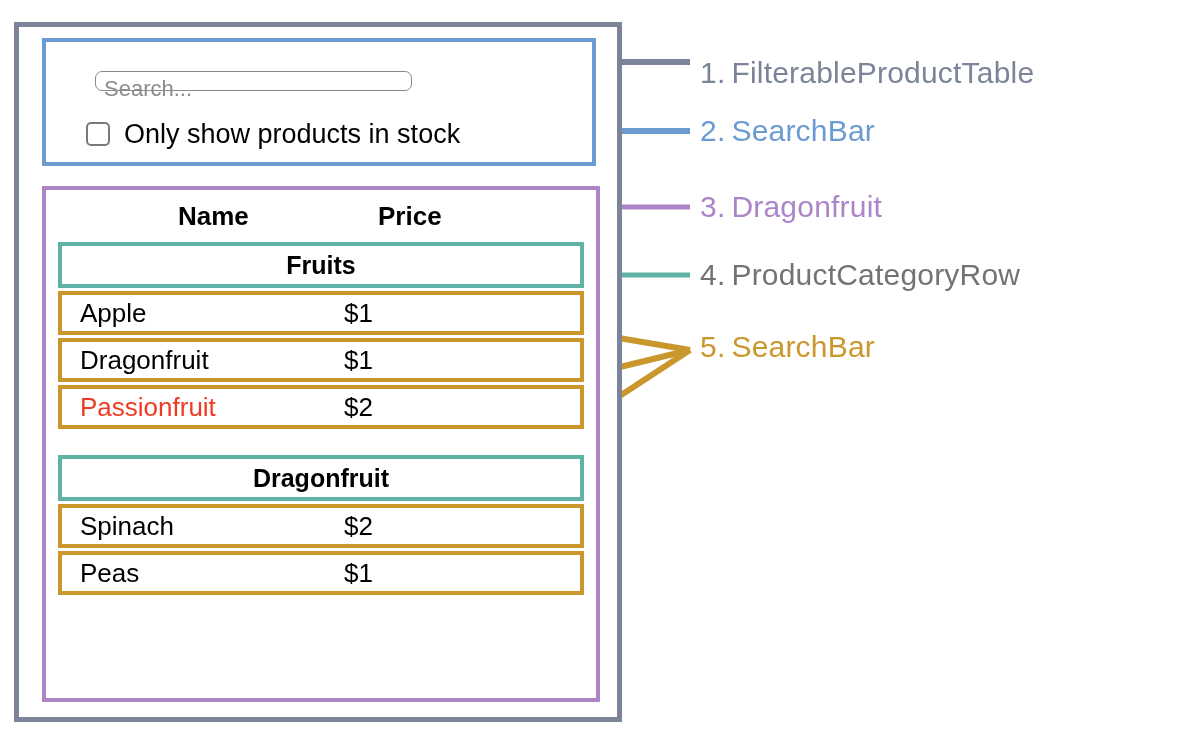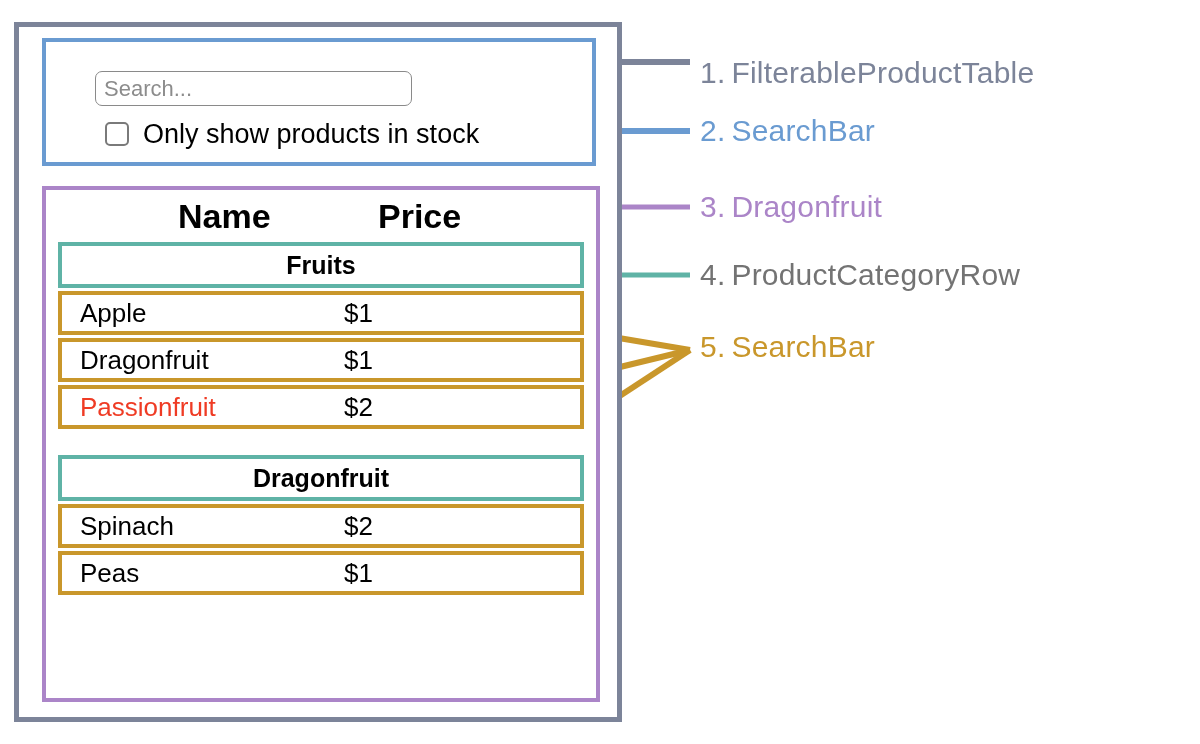--- a/index.html
+++ b/index.html
@@ -7,37 +7,37 @@
        font-family:"Liberation Sans",sans-serif;overflow:hidden;position:relative;}
   #stage{position:absolute;left:0;top:0;width:1200px;height:744px;}
 
   
   .outer-frame{position:absolute;left:14px;top:22px;width:608px;height:700px;
       border:5px solid var(--c-outer);box-sizing:border-box;background:#fff;}
 
   
   .searchbar{position:absolute;left:42px;top:38px;width:554px;height:128px;
       border:4px solid var(--c-search);box-sizing:border-box;background:#fff;}
-  .search-input{position:absolute;left:49px;top:29px;width:317px;height:35px;
+  .search-input{position:absolute;left:49px;top:29px;width:317px;height:20px;
       border:1.5px solid #8a8a8a;border-radius:7px;background:#fff;box-sizing:border-box;
       font-family:"Liberation Sans",sans-serif;font-size:22px;color:#8c8c8c;
       padding:0 8px;line-height:33px;}
-  .checkbox-row{position:absolute;left:59px;top:78px;display:flex;align-items:center;}
+  .checkbox-row{position:absolute;left:40px;top:78px;display:flex;align-items:center;}
   .checkbox{width:24px;height:24px;border:2.5px solid #7a7a7a;border-radius:5px;
       background:#fff;box-sizing:border-box;}
   .checkbox-label{margin-left:14px;font-size:27px;color:#000;white-space:nowrap;
       line-height:28px;}
 
   
   .producttable{position:absolute;left:42px;top:186px;width:558px;height:516px;
       border:4px solid var(--c-ptable);box-sizing:border-box;background:#fff;}
   .table-inner{position:absolute;left:12px;top:4px;width:526px;}
 
   .head-row{height:44px;position:relative;}
-  .head-cell{position:absolute;top:2px;font-size:34px;font-weight:bold;color:#000;
+  .head-cell{position:absolute;top:2px;font-size:26px;font-weight:bold;color:#000;
       line-height:40px;}
   .head-name{left:120px;}
   .head-price{left:320px;}
 
   .cat-row{position:relative;height:46px;margin-top:4px;
       border:4px solid var(--c-catrow);box-sizing:border-box;background:#fff;}
   .cat-row .cat-label{position:absolute;left:0;right:0;top:0;height:100%;
       display:flex;align-items:center;justify-content:center;
       font-size:25px;font-weight:bold;color:#000;}
 

